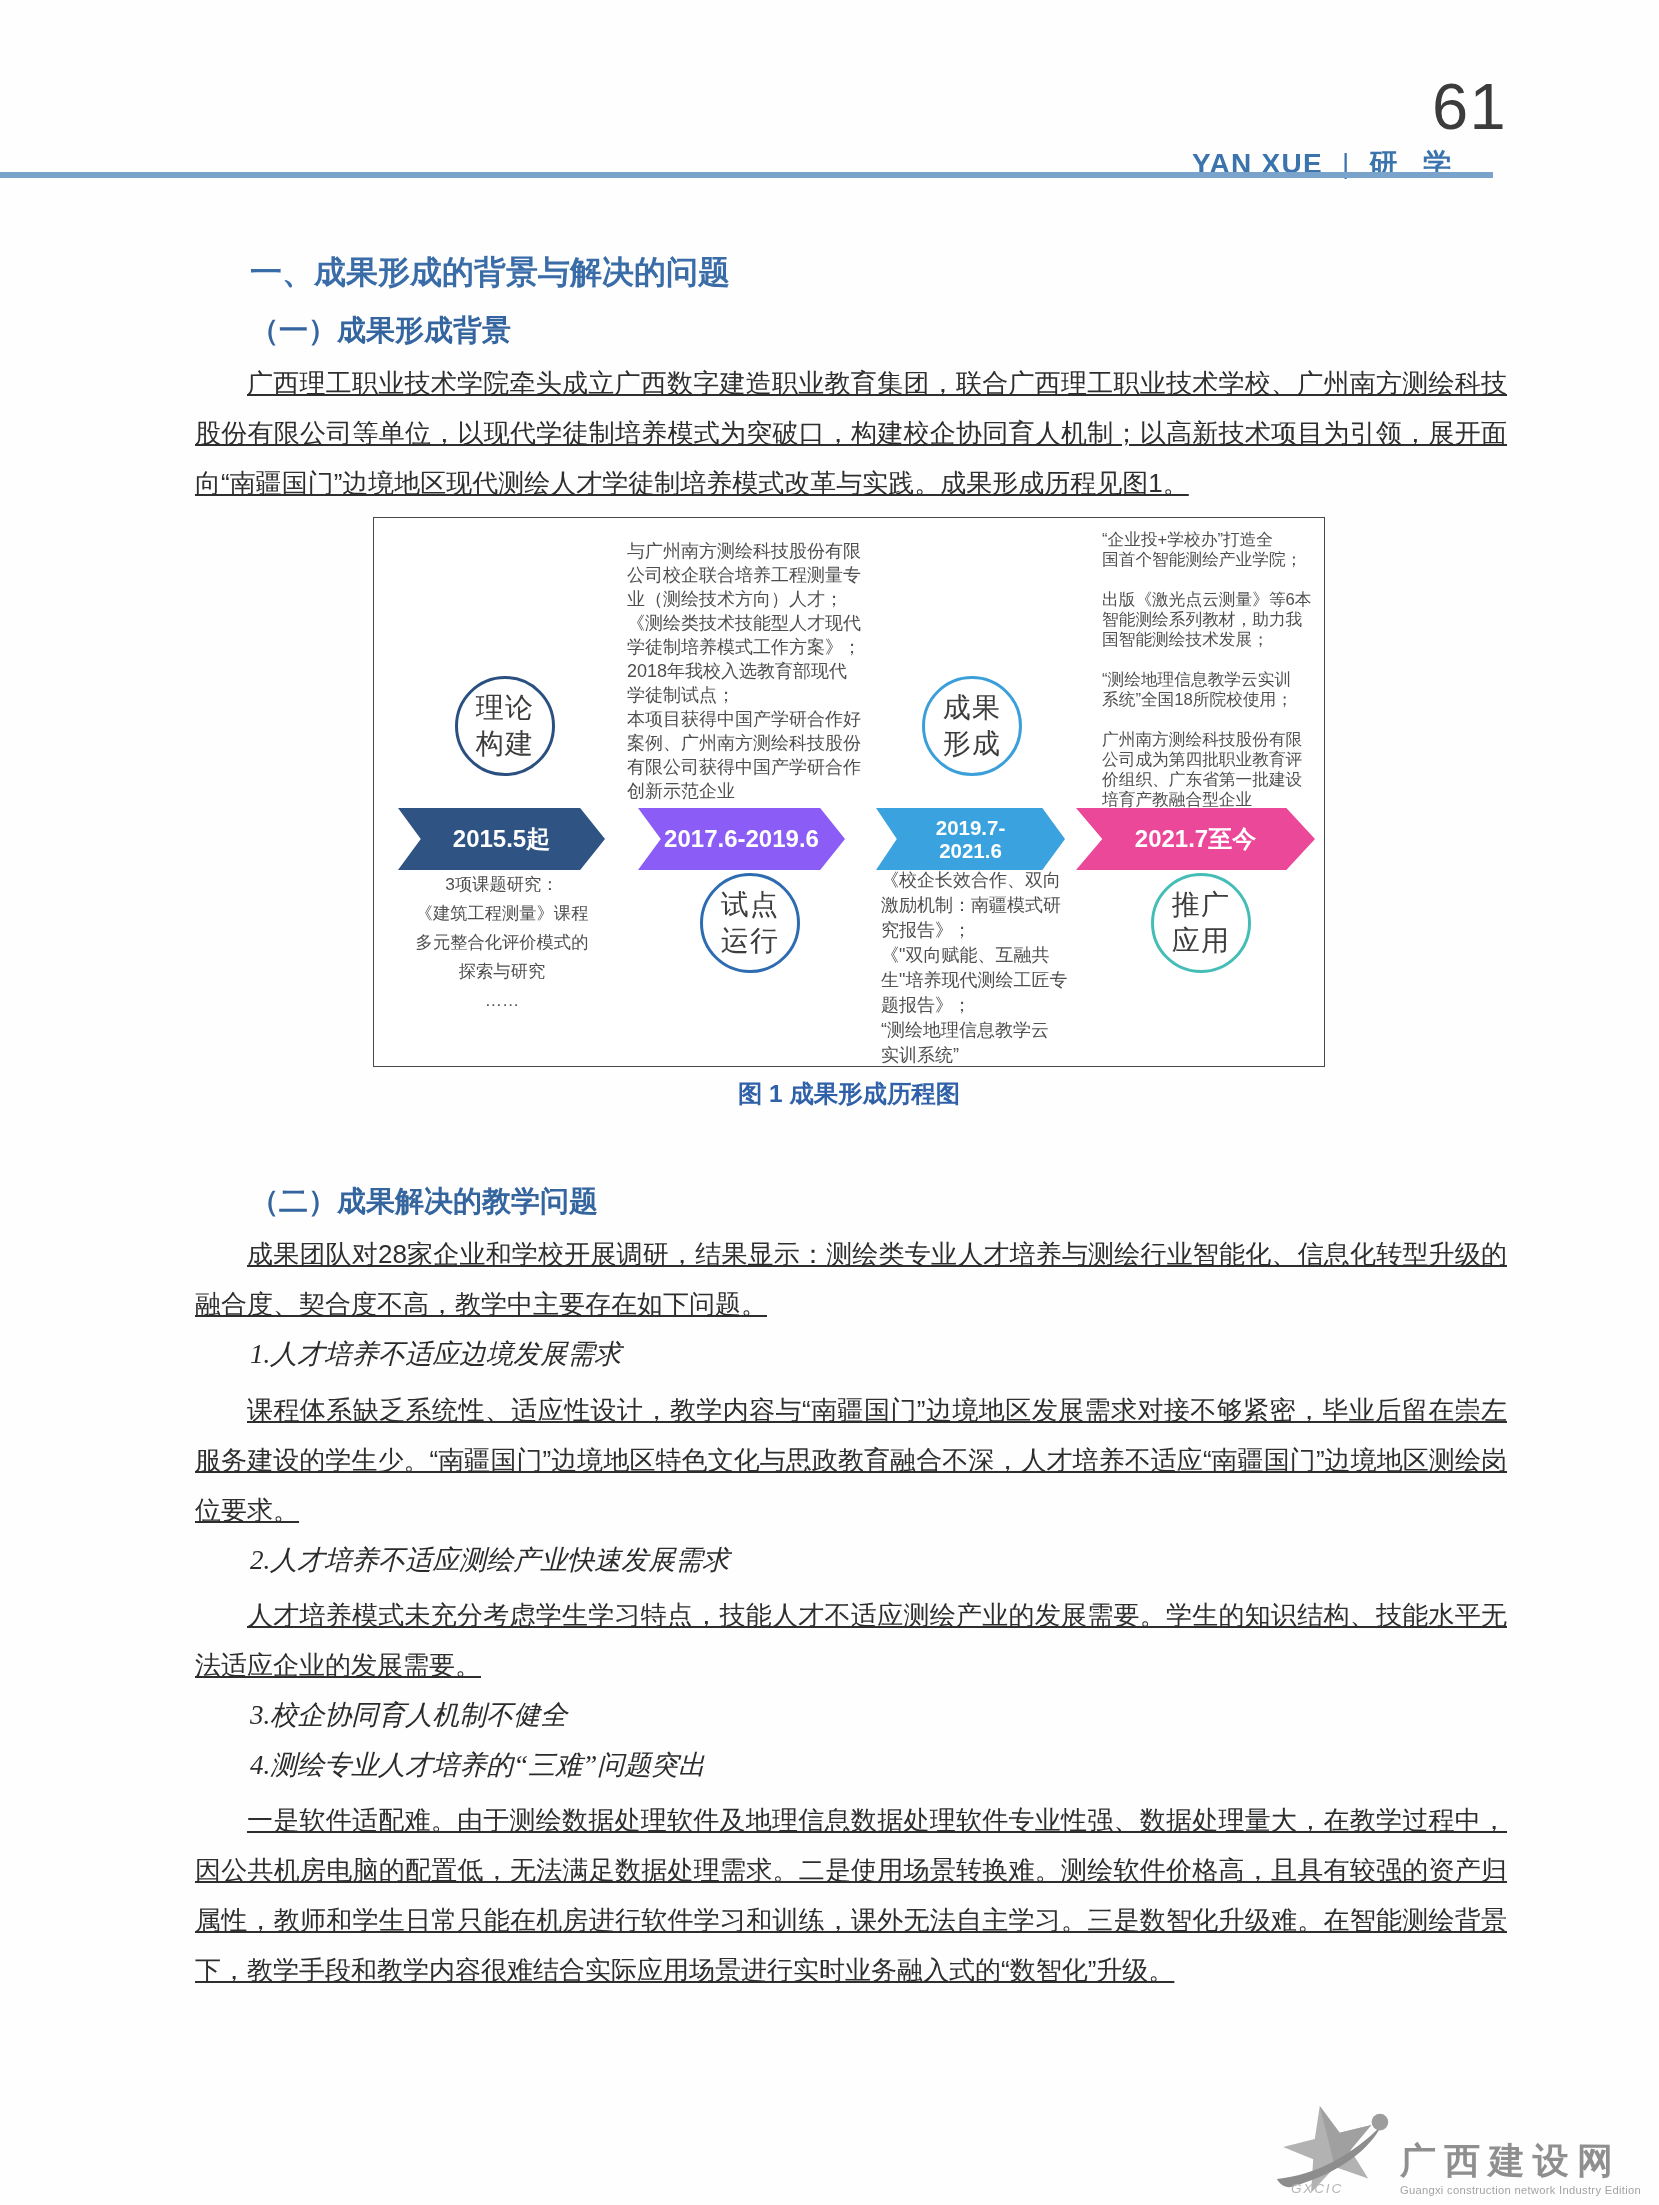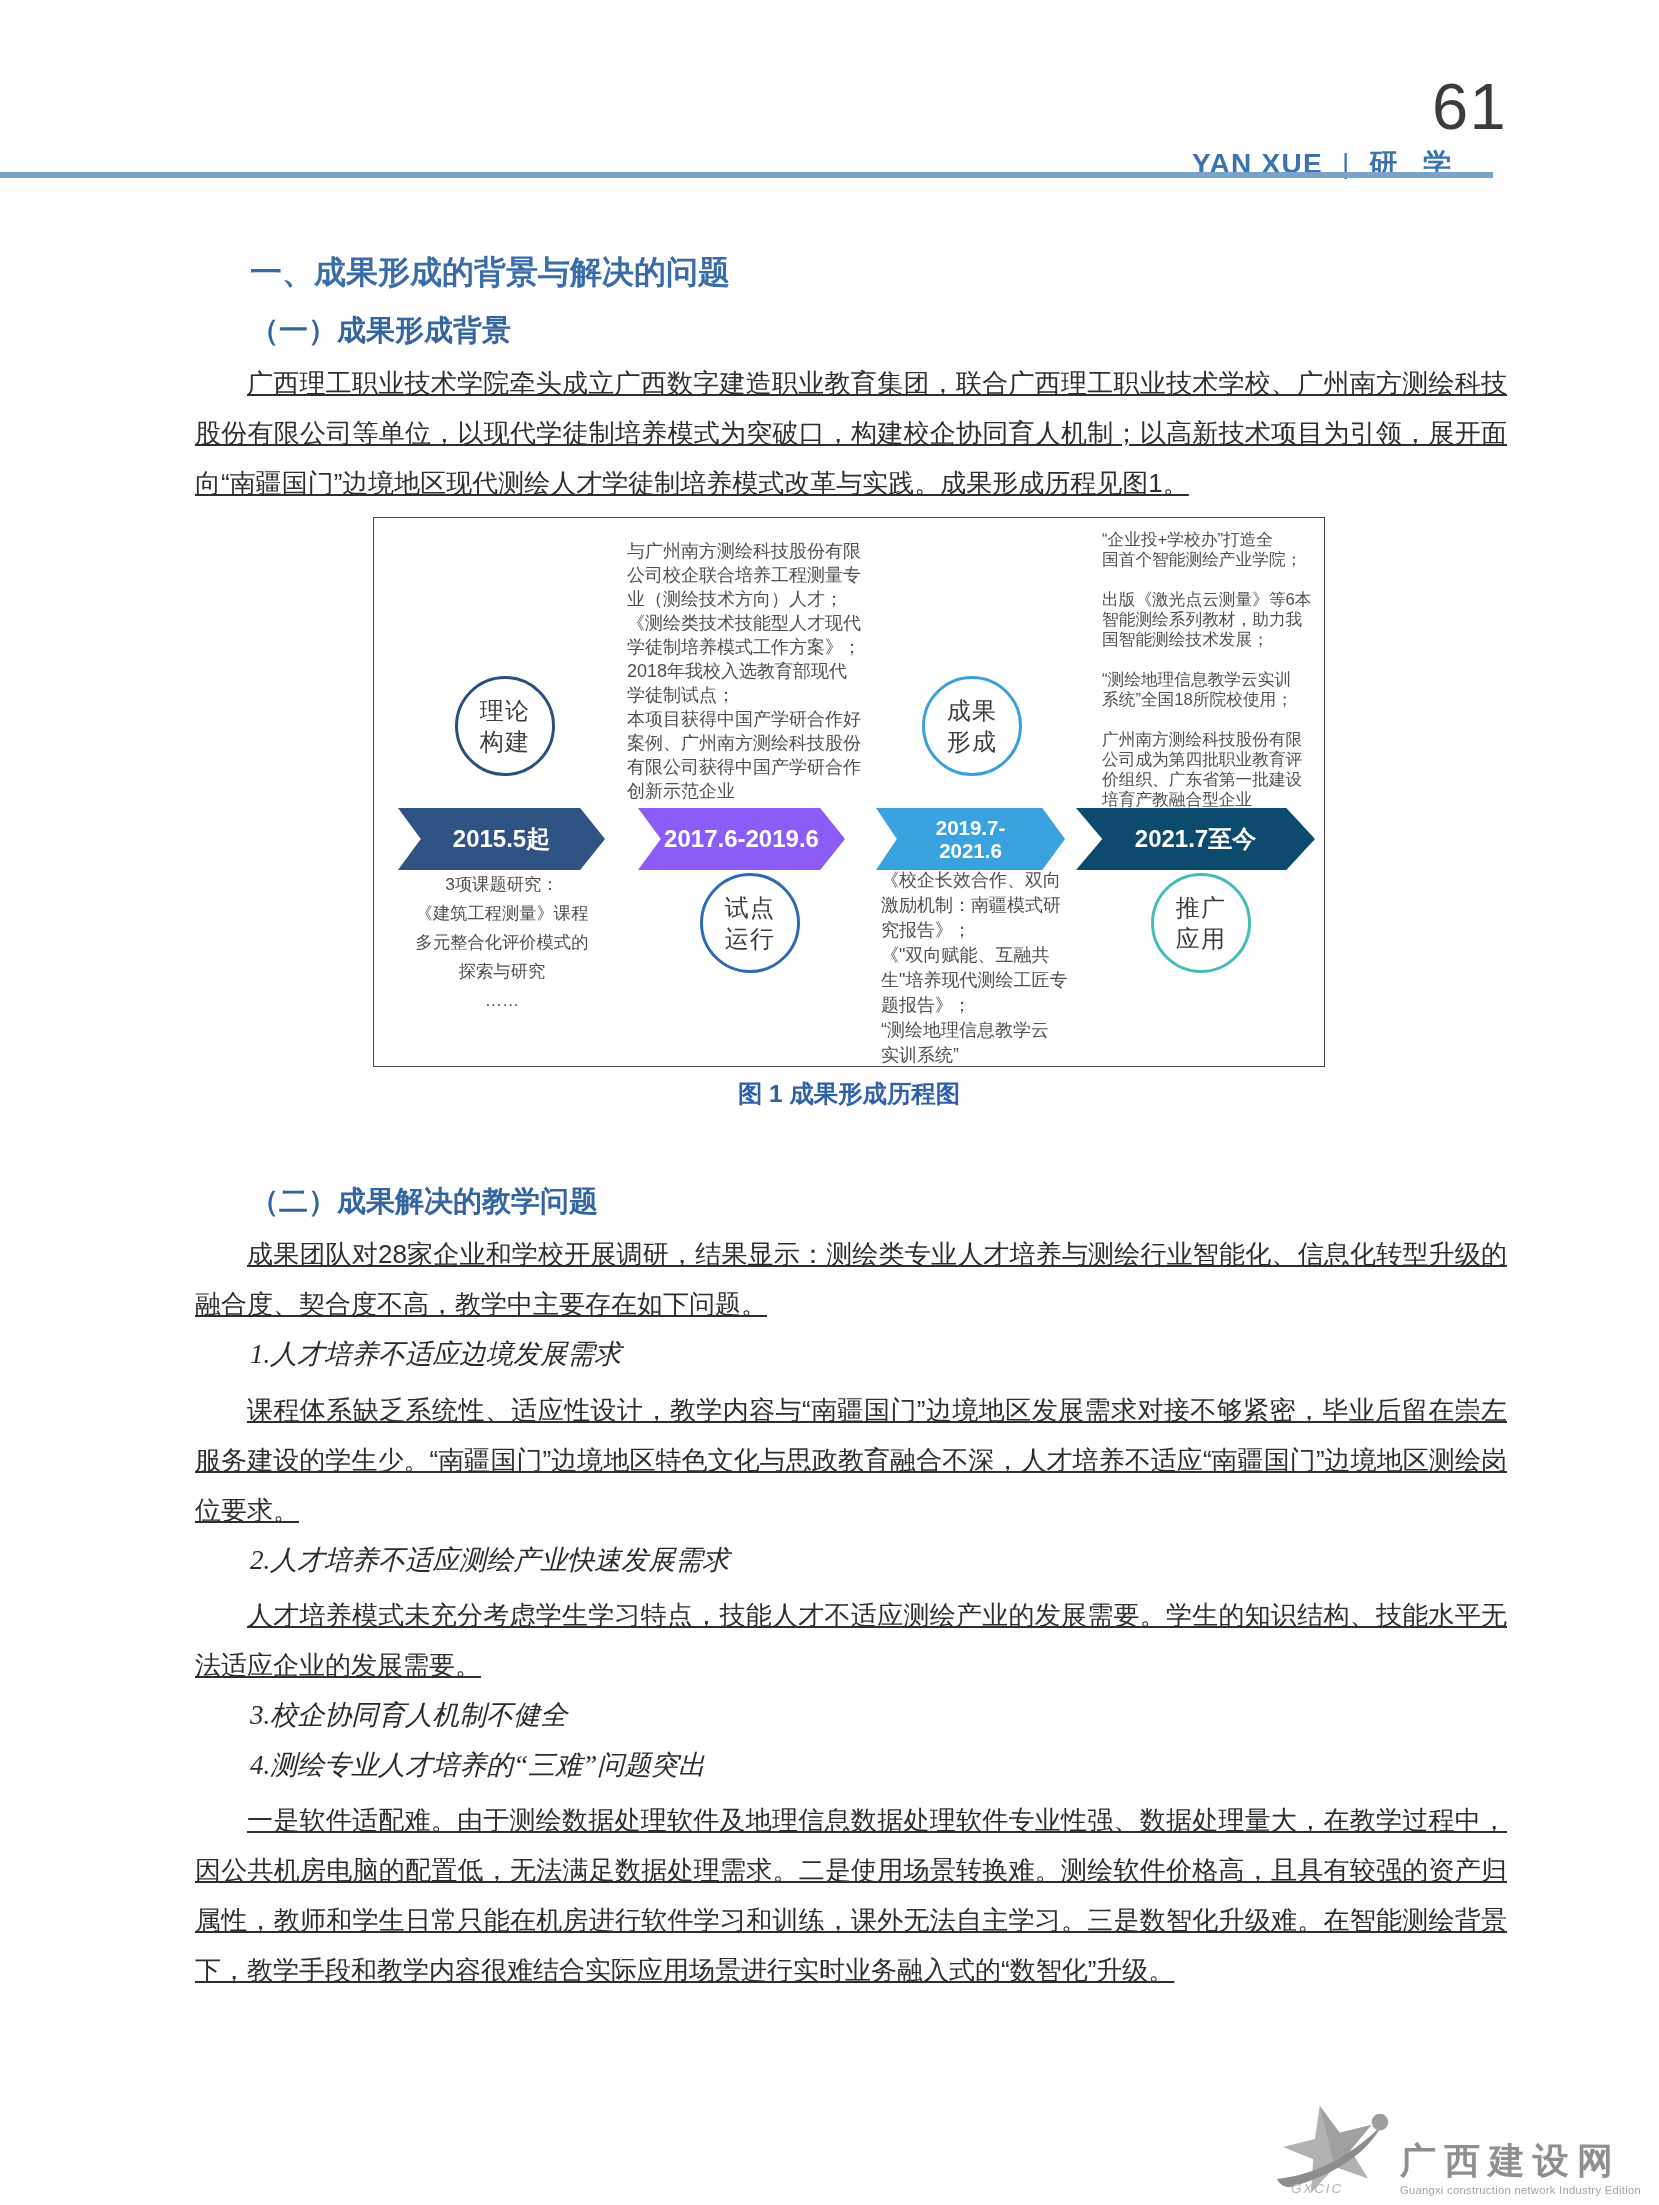--- a/index.html
+++ b/index.html
@@ -67,38 +67,38 @@
     white-space:pre-line;
   }
   .note-1{left:19px;top:352px;width:218px;text-align:center;font-size:17.3px;line-height:29px;}
   .note-2{left:253px;top:21px;width:257px;line-height:24px;}
   .note-3{left:507px;top:350px;width:212px;line-height:25px;}
   .note-4{left:728px;top:11.5px;width:221px;font-size:16.7px;line-height:20px;}
   .fig-circle{
     position:absolute;width:100px;height:100px;border-radius:50%;
     background:#fff;display:flex;flex-direction:column;
     align-items:center;justify-content:center;
-    font-size:24px;line-height:1.3;color:#3d3d3d;letter-spacing:1.3px;
+    font-size:28px;line-height:1.3;color:#3d3d3d;letter-spacing:1.3px;
     box-sizing:border-box;
   }
   .circ-1{left:81px;top:158px;border:3.8px solid #2a5080;}
   .circ-2{left:326px;top:355px;border:3.8px solid #2e6cb2;}
   .circ-3{left:548px;top:158px;border:3.8px solid #3ba0da;}
   .circ-4{left:777px;top:355px;border:3.8px solid #45bdb7;}
   .fig-arrow{
     position:absolute;top:290px;height:62px;
     display:flex;align-items:center;justify-content:center;
     color:#fff;font-weight:bold;font-size:24px;
     clip-path:polygon(0 0,88% 0,100% 50%,88% 100%,0 100%,11% 50%);
   }
   .arr-1{left:24px;width:207px;background:#2f5484;}
   .arr-2{left:264px;width:207px;background:#8b5cf6;}
   .arr-3{left:502px;width:189px;background:#3aa2de;
          font-size:20.5px;line-height:1.15;white-space:pre-line;text-align:center;}
-  .arr-4{left:702px;width:239px;background:#0c4a6e;}
+  .arr-4{left:702px;width:239px;background:#ec4899;}
   .fig-caption{
     margin:10.3px 0 0 178px;width:952px;
     text-align:center;font-size:24.4px;line-height:33px;
     font-weight:bold;color:#3060a8;
   }
   .gap-before-s2{margin-top:69px;}
   
   .footer-logo{
     position:absolute;right:18px;bottom:7.7px;
     display:flex;align-items:flex-end;

